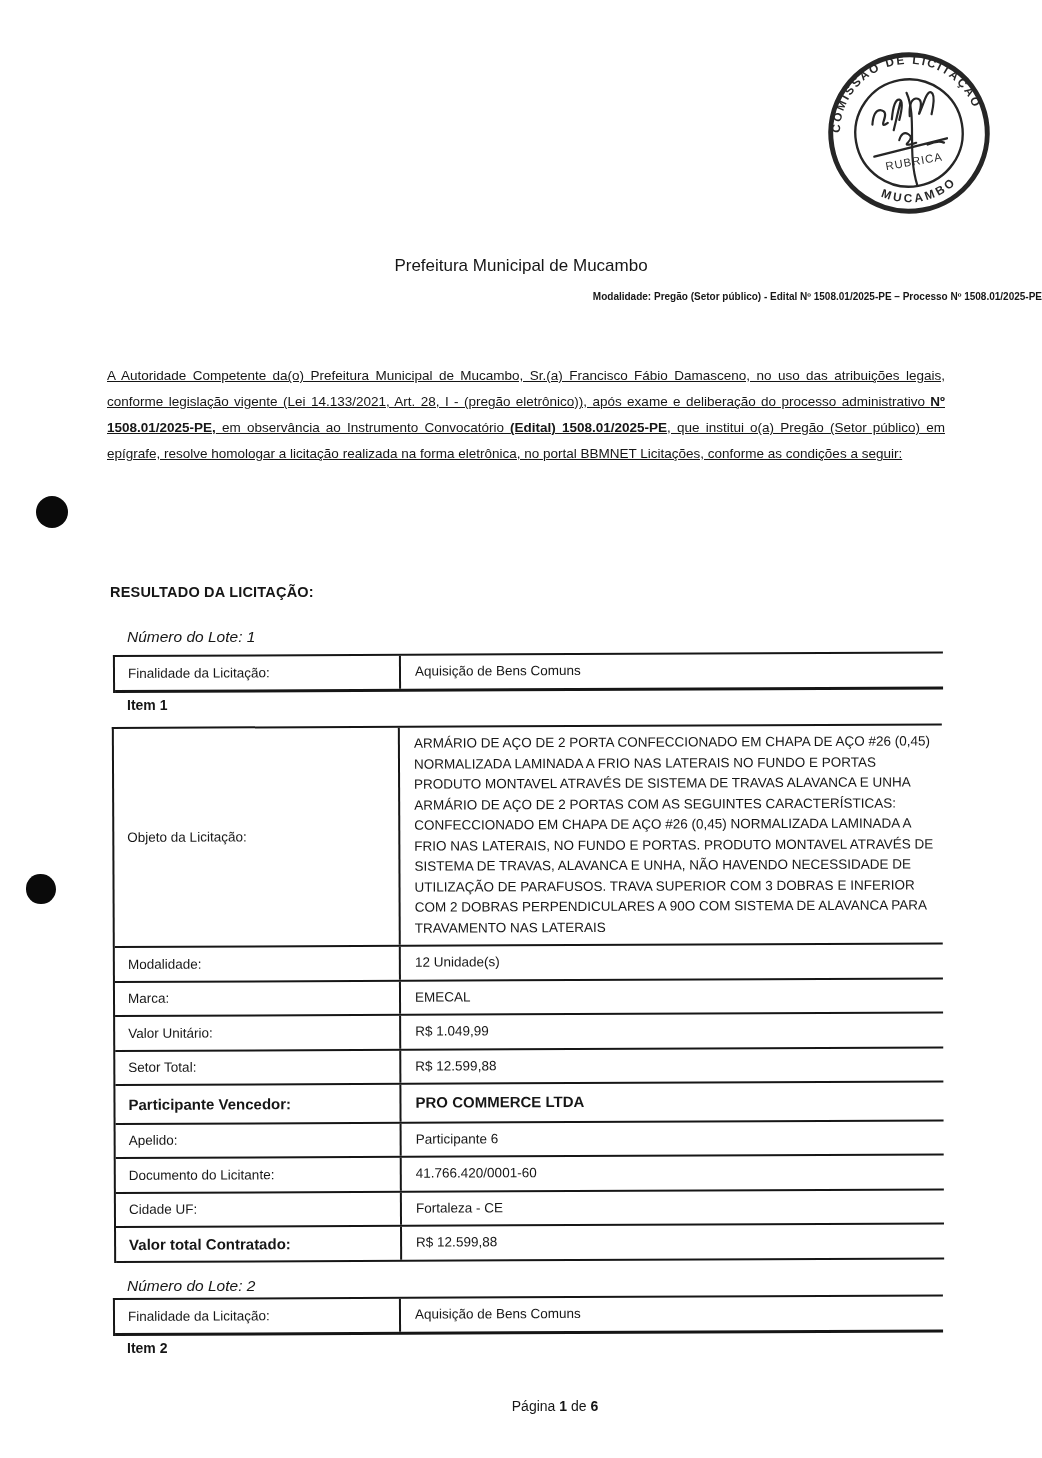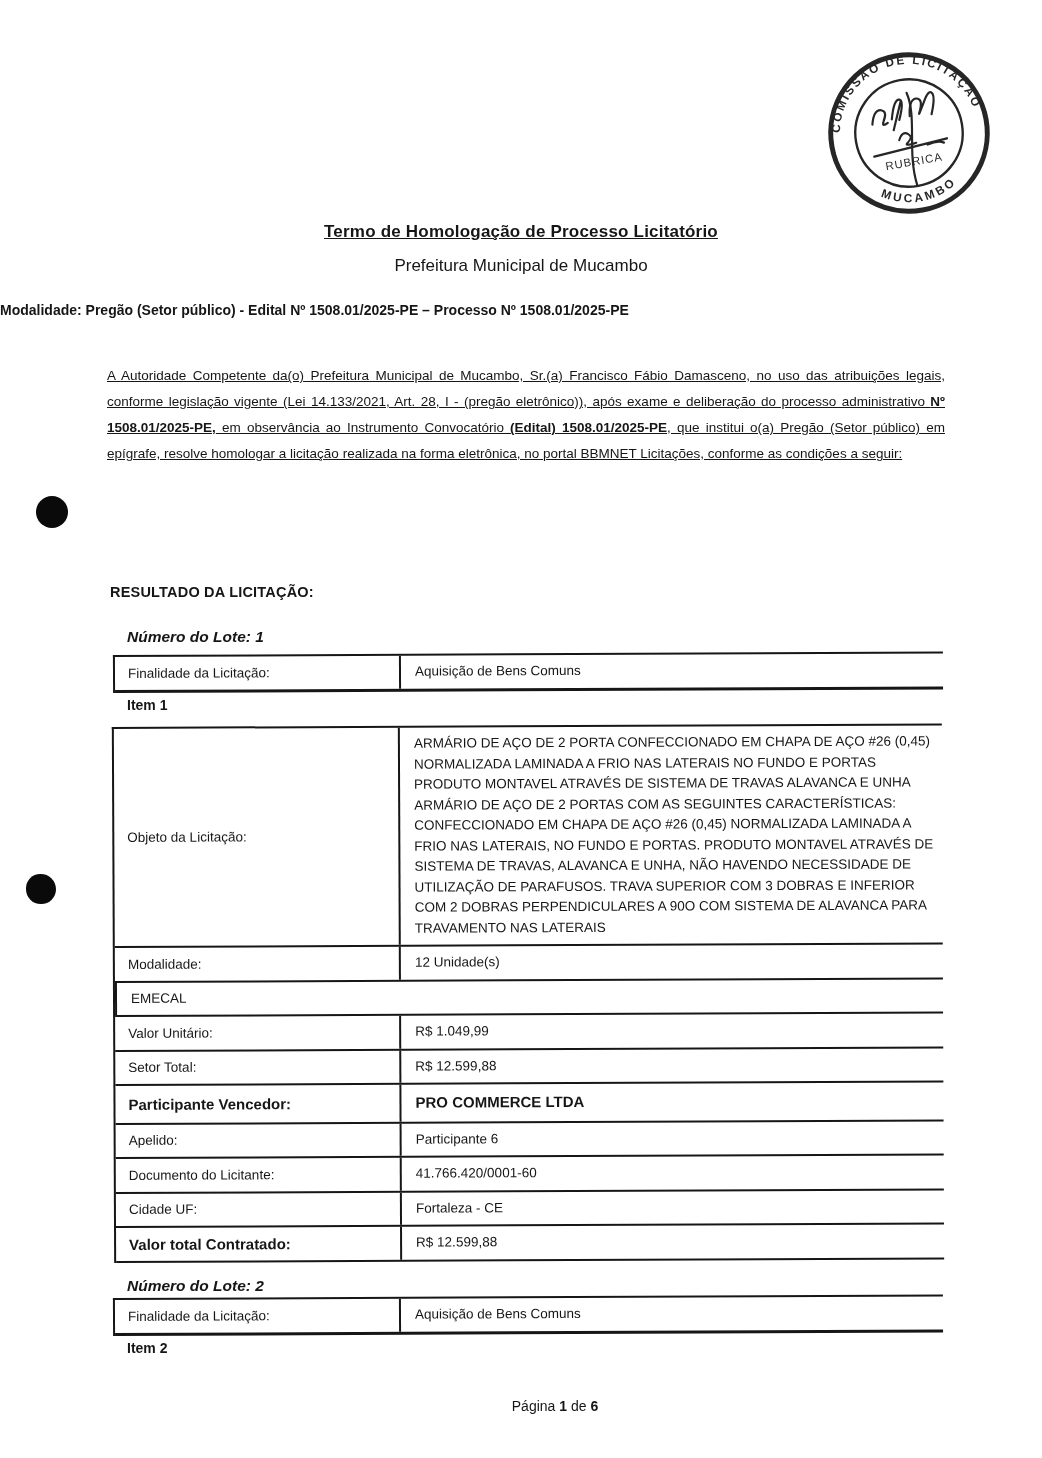--- a/index.html
+++ b/index.html
@@ -14,27 +14,27 @@
   .b{font-weight:bold;}
   
   .hole{position:absolute;background:#0a0a0a;border-radius:50%;width:32px;height:32px;}
   .hole1{left:36px;top:496px;}
   .hole2{left:26px;top:874px;width:30px;height:30px;border-radius:48% 52% 50% 50%;}
   
   .stamp{position:absolute;left:818px;top:42px;width:182px;height:182px;transform:rotate(-10deg);opacity:.92;}
   
   .doc-title{position:absolute;top:222px;left:0;width:100%;text-align:center;font-size:17px;font-weight:bold;text-decoration:underline;letter-spacing:.2px;}
   .doc-subtitle{position:absolute;top:256px;left:0;width:100%;text-align:center;font-size:17px;}
-  .doc-modalidade{position:absolute;top:302px;left:0;width:100%;text-align:left;font-size:14px;font-weight:bold;}
+  .doc-modalidade{position:absolute;top:291px;left:0;width:100%;text-align:right;font-size:10px;font-weight:bold;}
   
   .intro{position:absolute;left:107px;top:363px;width:838px;font-size:13.5px;line-height:26px;text-align:justify;text-decoration:underline;}
   
   .result-heading{position:absolute;left:110px;top:584px;font-size:14.5px;font-weight:bold;letter-spacing:.2px;}
   
-  .lote-heading{font-size:15.5px;font-weight:bold;font-style:italic;}
+  .lote-heading{font-size:15.5px;font-weight:normal;font-style:italic;}
   .lh1{position:absolute;left:127px;top:628px;}
   .lh2{position:absolute;left:127px;top:1277px;}
   .item-label{font-size:14px;font-weight:bold;}
   .il1{position:absolute;left:127px;top:697px;}
   .il2{position:absolute;left:127px;top:1340px;}
   
   .tbl{position:absolute;left:113px;width:828px;border-top:2px solid #161616;border-left:2px solid #161616;transform:rotate(-0.25deg);transform-origin:left center;}
   .tbl-final1{top:655px;}
   .tbl-final1 .trow{border-bottom:3px solid #161616;}
   .tbl-main{top:727px;}
@@ -73,21 +73,20 @@
     <g stroke="#141414" fill="none" stroke-linecap="round">
       <path stroke-width="2.4" d="M 62,84 q 4,-16 12,-14 q 7,2 1,12 q -4,7 4,3 M 84,82 q 6,-22 12,-20 q 5,2 -4,22 M 97,64 L 84,94"></path>
       <path stroke-width="2.4" d="M 104,82 q 2,-18 10,-18 q 8,1 2,14 q -5,10 8,-12 q 6,-10 9,-4 q 2,5 -5,22"></path>
       <path stroke-width="2.2" d="M 88,106 q 5,-10 11,-5 q 5,4 -2,9 q -6,4 9,2"></path>
       <path stroke-width="2.6" d="M 58,119 L 140,113 M 118,116 q 12,-3 18,1"></path>
       <path stroke-width="2.4" d="M 105,56 C 112,85 94,120 99,158"></path>
     </g>
     <text x="100" y="136" text-anchor="middle" font-size="12.5" letter-spacing="1" fill="#141414" font-family="Liberation Sans, sans-serif">RUBRICA</text>
   </svg>
 
-  <div class="doc-title">Termo de Homologação de Processo Licitatório</div>
   <div class="doc-subtitle">Prefeitura Municipal de Mucambo</div>
   <div class="doc-modalidade">Modalidade: Pregão (Setor público) - Edital Nº 1508.01/2025-PE – Processo Nº 1508.01/2025-PE</div>
 
   <div class="intro"><span>A Autoridade Competente da(o) Prefeitura Municipal de Mucambo, Sr.(a) Francisco Fábio Damasceno, no uso das atribuições legais, conforme legislação vigente (Lei 14.133/2021, Art. 28, I - (pregão eletrônico)), após exame e deliberação do processo administrativo </span><span class="b">Nº 1508.01/2025-PE,</span><span> em observância ao Instrumento Convocatório </span><span class="b">(Edital) 1508.01/2025-PE</span><span>, que institui o(a) Pregão (Setor público) em epígrafe, resolve homologar a licitação realizada na forma eletrônica, no portal BBMNET Licitações, conforme as condições a seguir:</span></div>
 
   <div class="result-heading">RESULTADO DA LICITAÇÃO:</div>
 
   <div class="lote-heading lh1">Número do Lote: 1</div>
   <div class="tbl tbl-final1">
       <div class="trow">
@@ -99,20 +98,21 @@
   <div class="tbl tbl-main">
       <div class="trow tall">
         <div class="tlabel">Objeto da Licitação:</div>
         <div class="tvalue">ARMÁRIO DE AÇO DE 2 PORTA CONFECCIONADO EM CHAPA DE AÇO #26 (0,45) NORMALIZADA LAMINADA A FRIO NAS LATERAIS NO FUNDO E PORTAS PRODUTO MONTAVEL ATRAVÉS DE SISTEMA DE TRAVAS ALAVANCA E UNHA ARMÁRIO DE AÇO DE 2 PORTAS COM AS SEGUINTES CARACTERÍSTICAS: CONFECCIONADO EM CHAPA DE AÇO #26 (0,45) NORMALIZADA LAMINADA A FRIO NAS LATERAIS, NO FUNDO E PORTAS. PRODUTO MONTAVEL ATRAVÉS DE SISTEMA DE TRAVAS, ALAVANCA E UNHA, NÃO HAVENDO NECESSIDADE DE UTILIZAÇÃO DE PARAFUSOS. TRAVA SUPERIOR COM 3 DOBRAS E INFERIOR COM 2 DOBRAS PERPENDICULARES A 90O COM SISTEMA DE ALAVANCA PARA TRAVAMENTO NAS LATERAIS</div>
       </div>
       <div class="trow">
         <div class="tlabel">Modalidade:</div>
         <div class="tvalue">12 Unidade(s)</div>
       </div>
       <div class="trow">
+        <div class="tlabel">Marca:</div>
         <div class="tvalue">EMECAL</div>
       </div>
       <div class="trow">
         <div class="tlabel">Valor Unitário:</div>
         <div class="tvalue">R$ 1.049,99</div>
       </div>
       <div class="trow">
         <div class="tlabel">Setor Total:</div>
         <div class="tvalue">R$ 12.599,88</div>
       </div>

